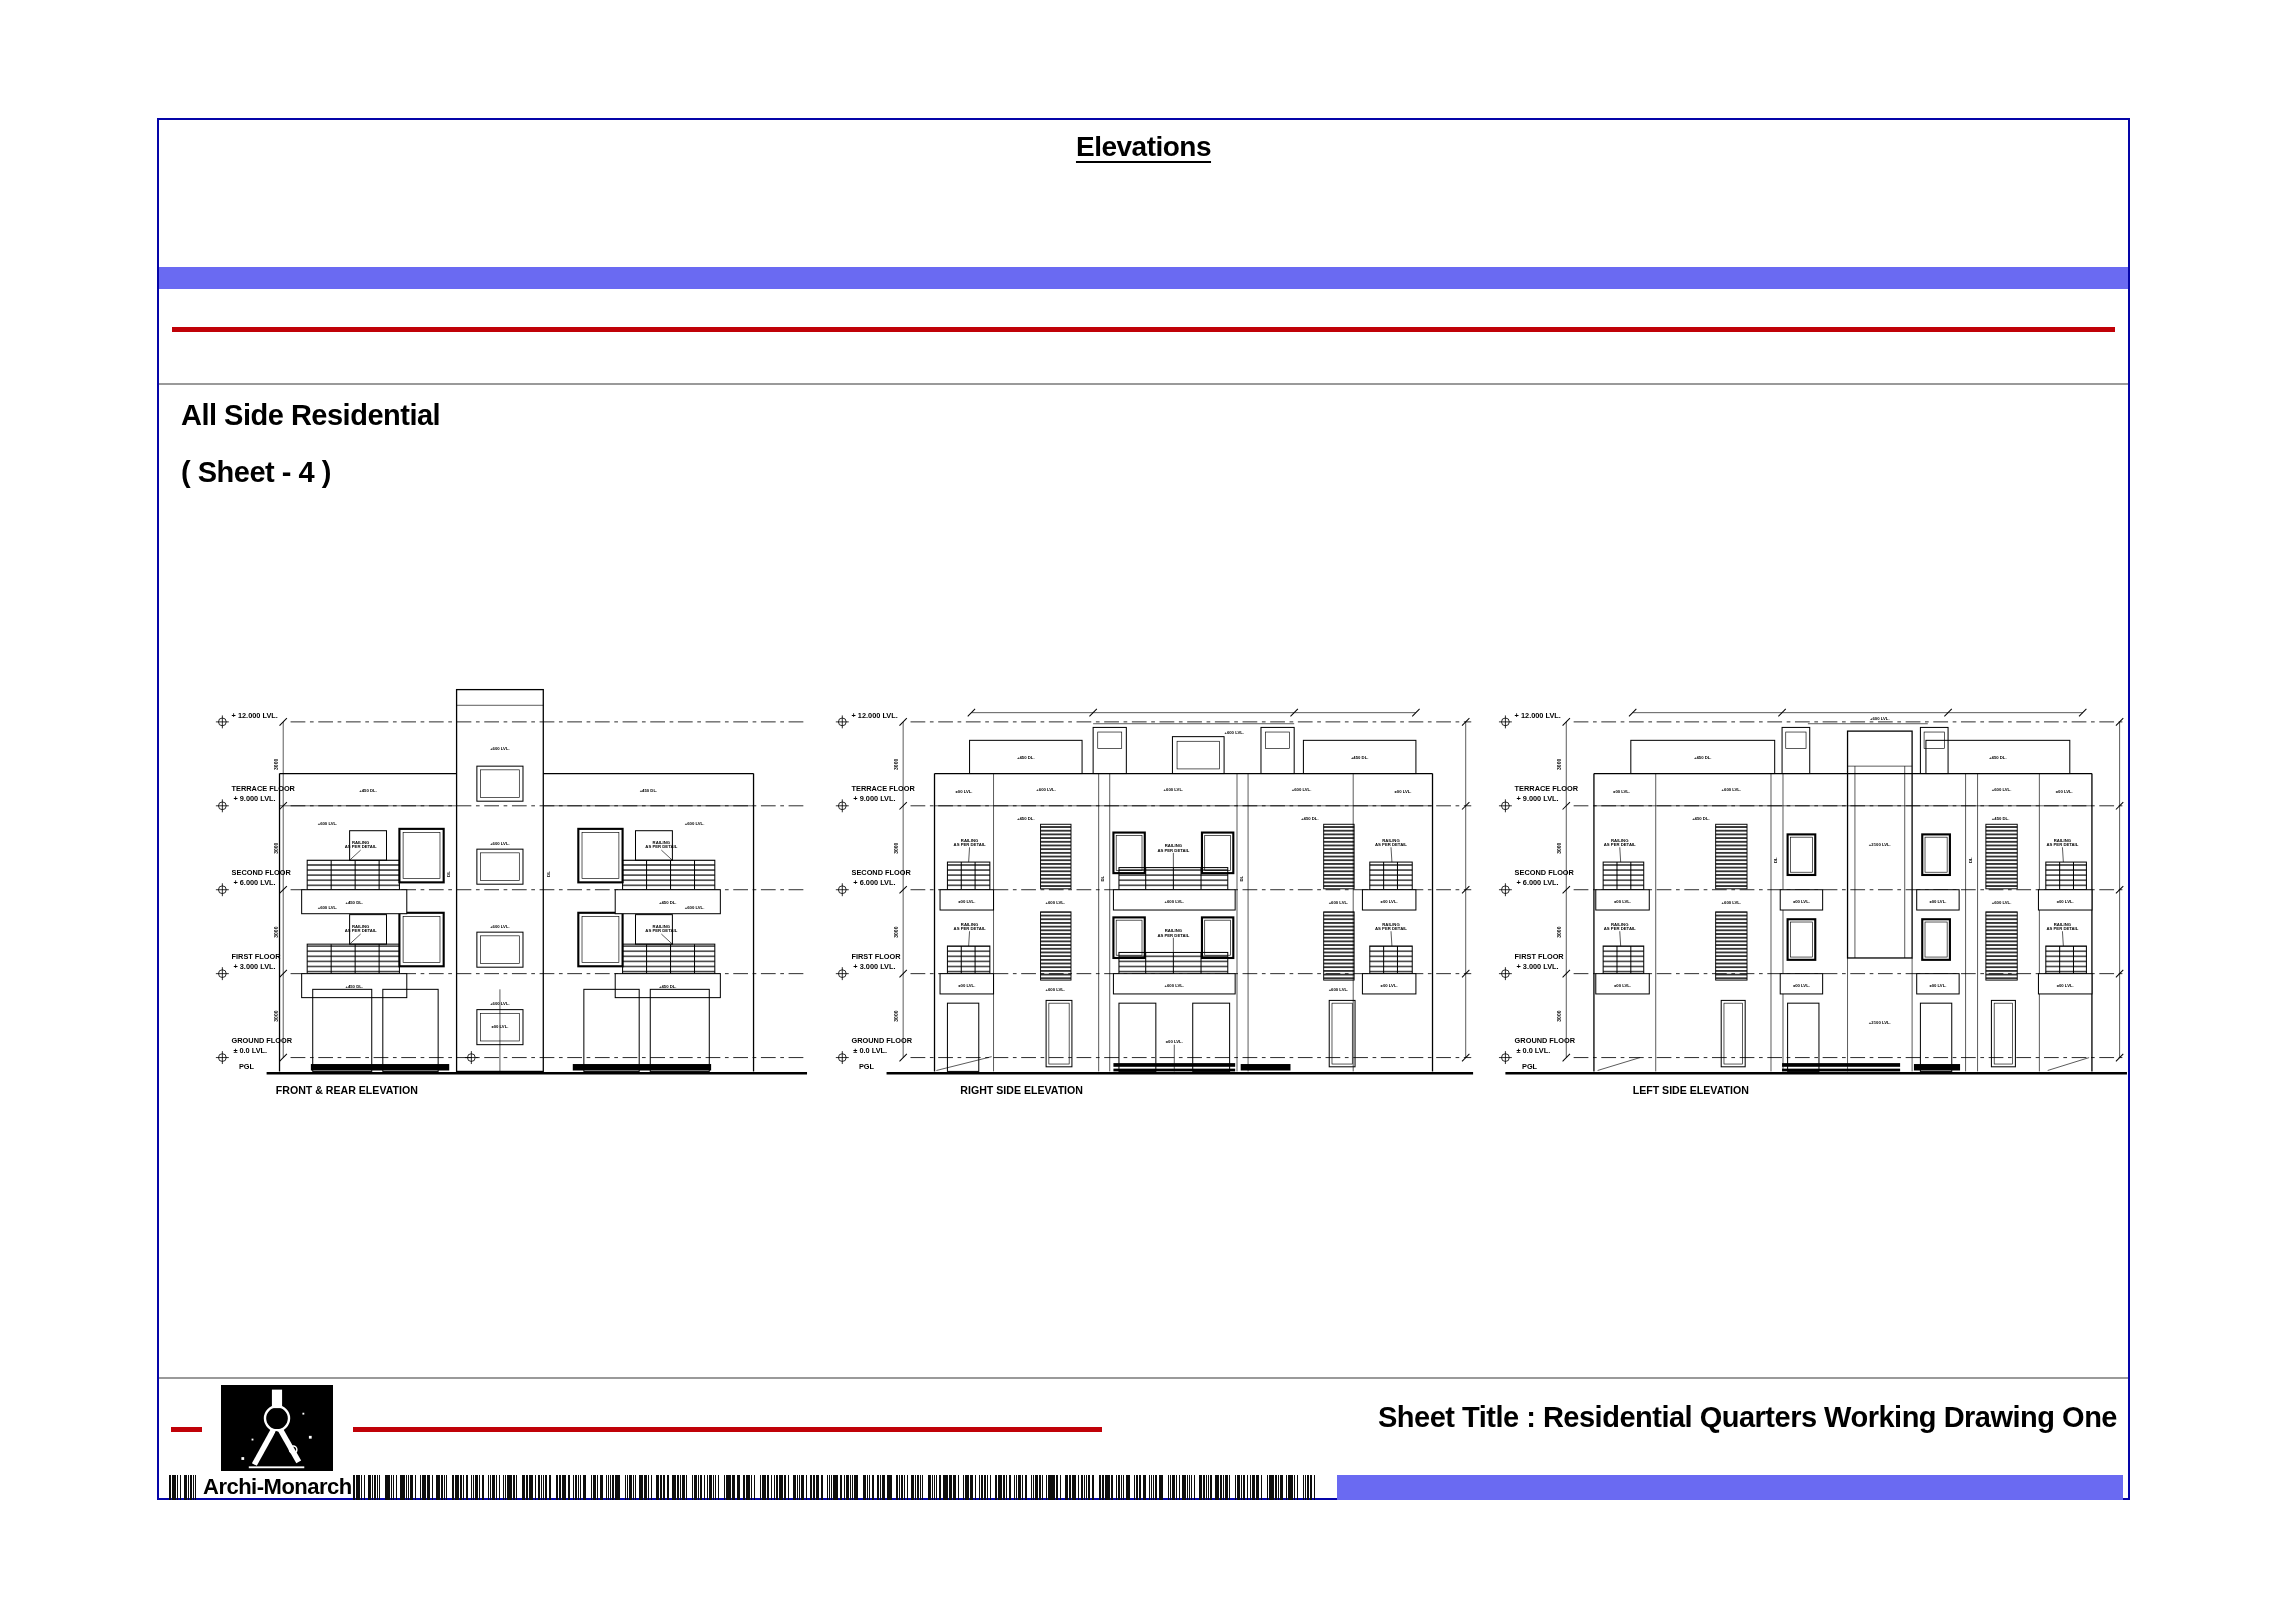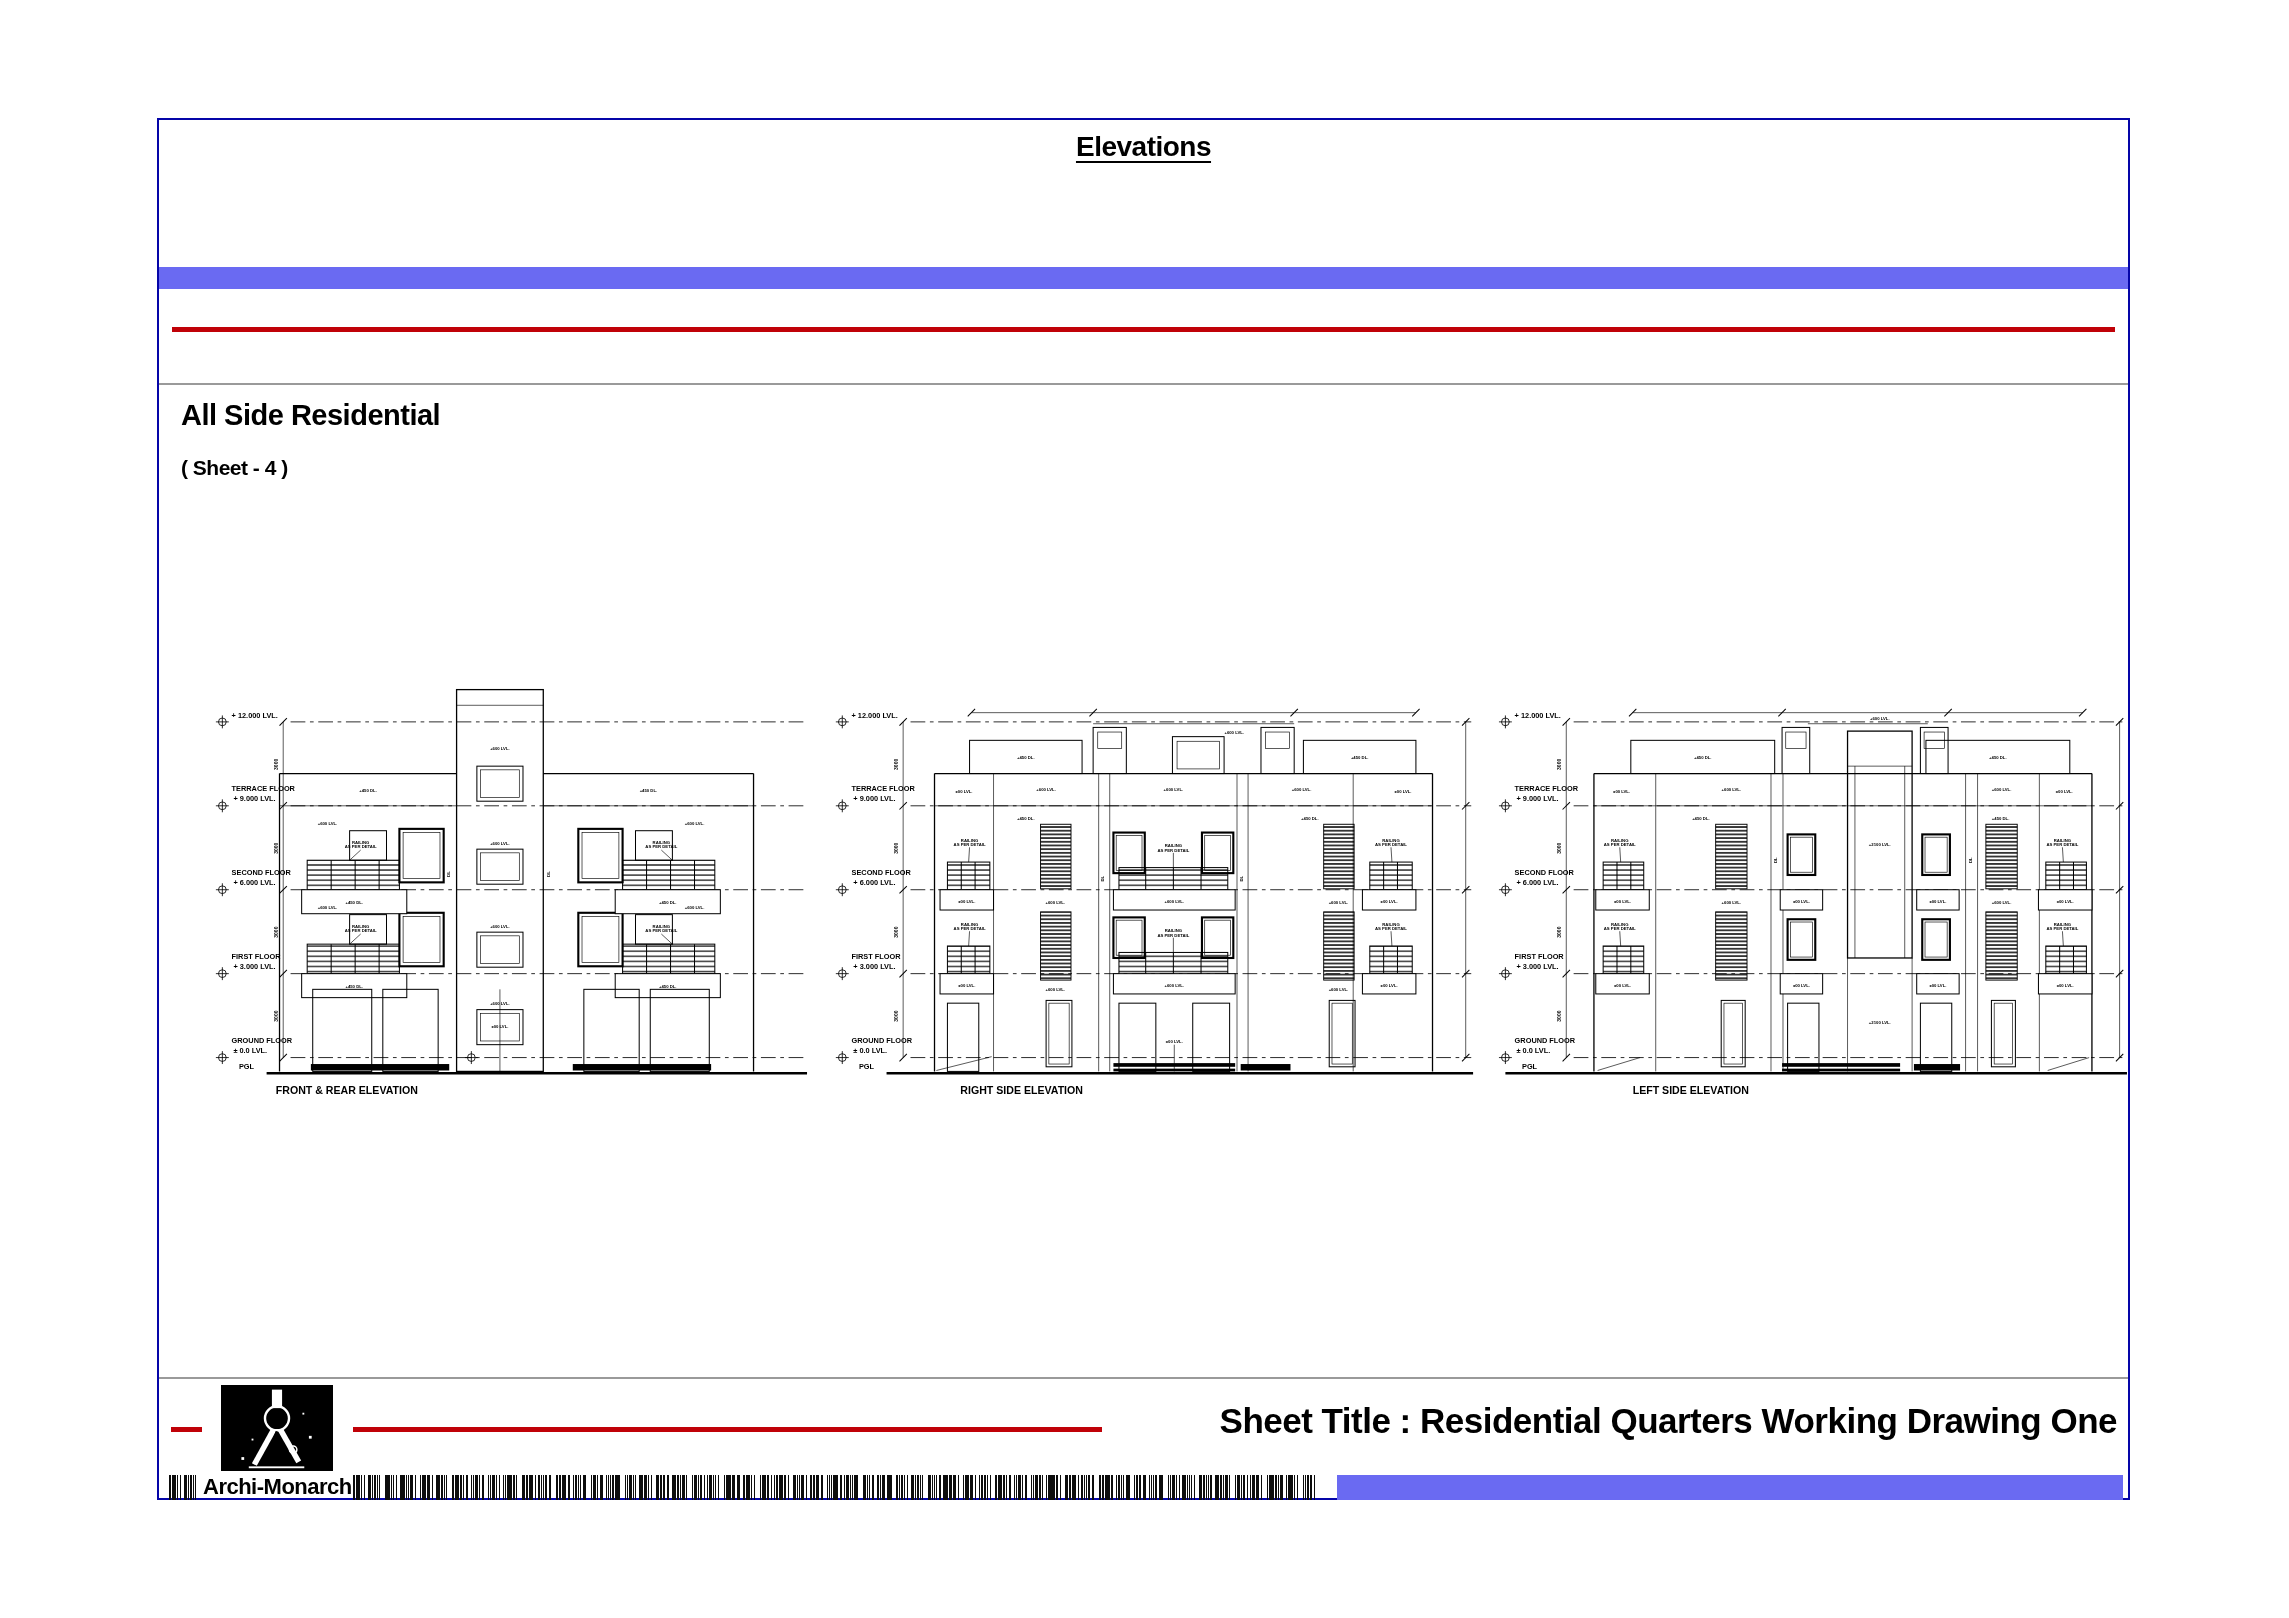--- a/index.html
+++ b/index.html
@@ -18,40 +18,40 @@
   .disclaimer .d-line{font-size:27px;font-weight:bold;line-height:1.38;margin:0}
   .band{left:0;top:147px;width:100%;height:22px;background:#6a6af2}
   .cat-row{left:0;top:207px;width:100%;display:flex;align-items:center}
   .cat-row .sp{width:13px;flex:none}
   .rule-red{height:4.6px;background:#c00108}
   .cat-row .left-rule{width:279px;flex:none}
   .cat-row .right-rule{flex:1}
   .cat-title{font-size:29px;font-weight:bold;margin:0 14.8px;white-space:nowrap;letter-spacing:-0.5px}
   .divider{left:0;top:263px;width:100%;height:1.8px;background:#9a9a9a}
   .heading{left:22px;top:279px;font-size:29px;font-weight:bold;letter-spacing:-0.5px}
-  .subheading{left:22px;top:336px;font-size:21px;font-weight:bold;letter-spacing:-0.5px}
+  .subheading{left:22px;top:336px;font-size:29px;font-weight:bold;letter-spacing:-0.5px}
   
   svg text{fill:#000}
   .lbl text{font-family:"Liberation Sans",sans-serif;font-weight:bold;font-size:8px}
   .dim text{font-family:"Liberation Sans",sans-serif;font-weight:bold;font-size:5.5px;text-anchor:middle}
   .mi{font-family:"Liberation Sans",sans-serif;font-weight:bold;font-size:4.6px;text-anchor:middle}
   .cap{font-family:"Liberation Sans",sans-serif;font-weight:bold;font-size:11.5px}
   .dash{stroke:#000;stroke-dasharray:16 5 4 5;stroke-width:0.9;fill:none}
   .o{fill:none;stroke:#000;stroke-width:1.4}
   .m{fill:none;stroke:#000;stroke-width:1.1}
   .t{fill:none;stroke:#000;stroke-width:0.7}
   .w{fill:none;stroke:#000;stroke-width:2.3}
   .gl{fill:none;stroke:#000;stroke-width:2.8}
   .slab{fill:#fff;stroke:#000;stroke-width:1.1}
   
   .f-divider{left:0;top:1257px;width:100%;height:1.8px;background:#9a9a9a}
   .logo-box{left:62px;top:1265px;width:112px;height:86px;background:#000}
   .f-dash{left:12px;top:1307px;width:31px;height:4.6px;background:#c00108}
   .f-rule{left:194px;top:1307px;width:749px;height:4.6px;background:#c00108}
-  .sheet-title{right:11px;top:1281px;font-size:35px;font-weight:bold;white-space:nowrap;letter-spacing:-0.5px}
+  .sheet-title{right:11px;top:1281px;font-size:29px;font-weight:bold;white-space:nowrap;letter-spacing:-0.5px}
   .brand{left:44px;top:1353px;height:28px;line-height:28px;font-size:22px;font-weight:bold;letter-spacing:-0.5px}
   .barcode{top:1355px;height:25px;display:flex;align-items:stretch;overflow:hidden}
   .barcode span{flex:none;background:#0c0c0c;height:100%}
   .bc-left{left:10px;width:32px}
   .bc-main{left:194px;width:980px}
   .f-band{left:1178px;top:1355px;width:786px;height:25px;background:#6a6af2}
 </style>
 </head>
 <body>
 

